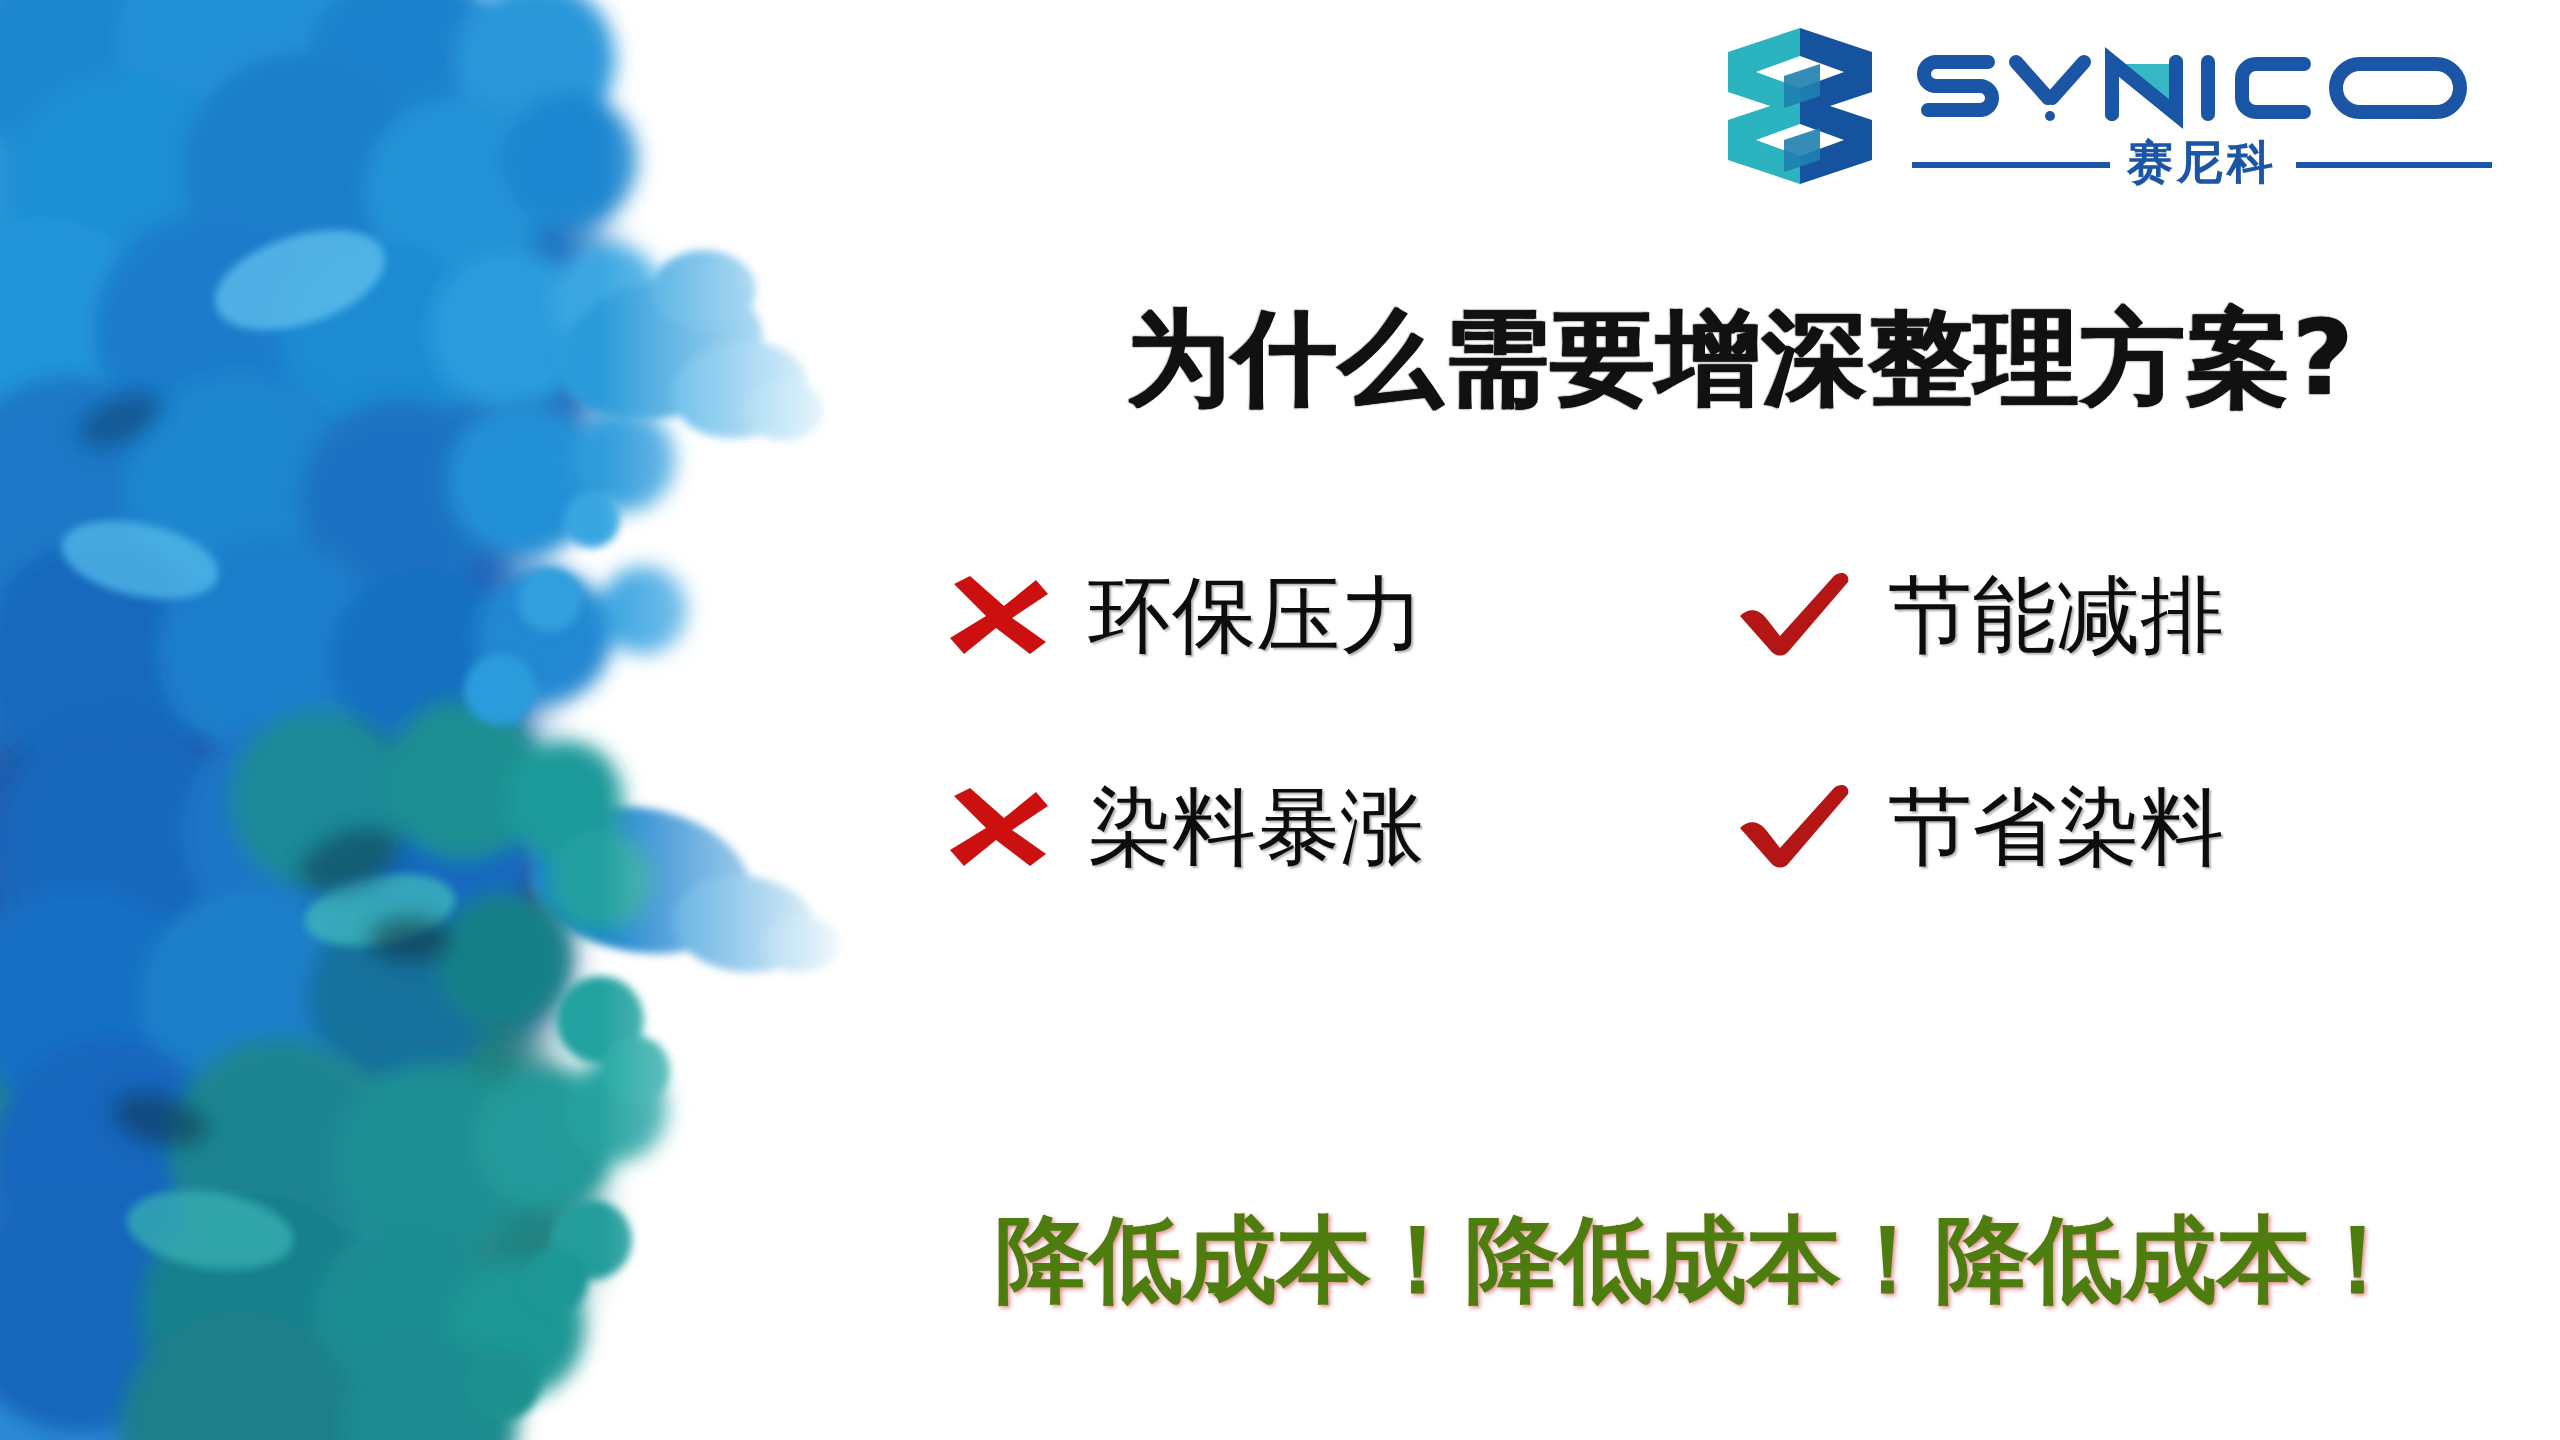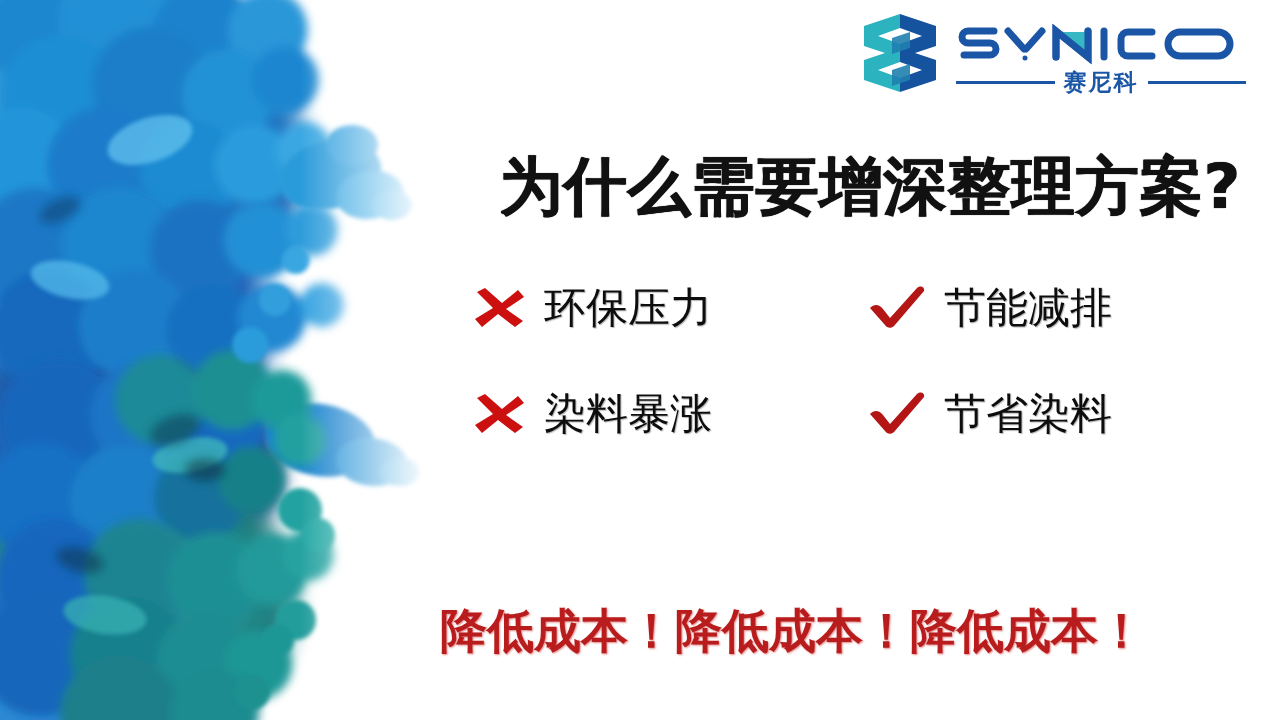--- a/index.html
+++ b/index.html
@@ -77,21 +77,21 @@
   }
 
   
   #title {
     position: absolute;
     left: 470px;
     top: 152px;
     width: 800px;
     text-align: center;
     font-family: "DejaVu Sans", "Liberation Sans", sans-serif;
-    font-size: 63px;
+    font-size: 52px;
     font-weight: 700;
     color: #111111;
     letter-spacing: 1px;
     line-height: 1.1;
     white-space: nowrap;
     text-shadow: 0 0 1px #111111, 1px 0 0 #111111;
   }
 
   
   #bullets {
@@ -141,24 +141,25 @@
     text-shadow: 1px 1px 1px rgba(120,120,120,0.55);
   }
   .bullet-label.bold { font-weight: 700; }
 
   
   #footer-slogan {
     position: absolute;
     left: 440px;
     top: 606px;
     width: 820px;
+    text-align: center;
     font-family: "DejaVu Sans", "Liberation Sans", sans-serif;
     font-size: 47px;
     font-weight: 700;
-    color: #b91c1c;
+    color: #4d7c0f;
     letter-spacing: 0px;
     line-height: 1.05;
     white-space: nowrap;
     text-shadow: 1px 1px 2px rgba(200,40,40,0.55);
   }
 </style>
 </head>
 <body>
 
 <div id="slide">

